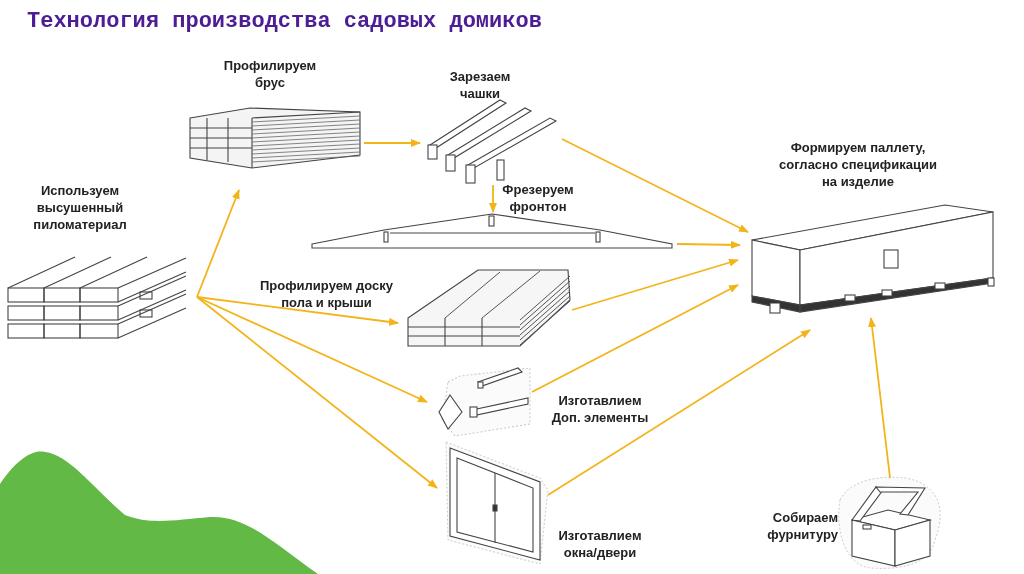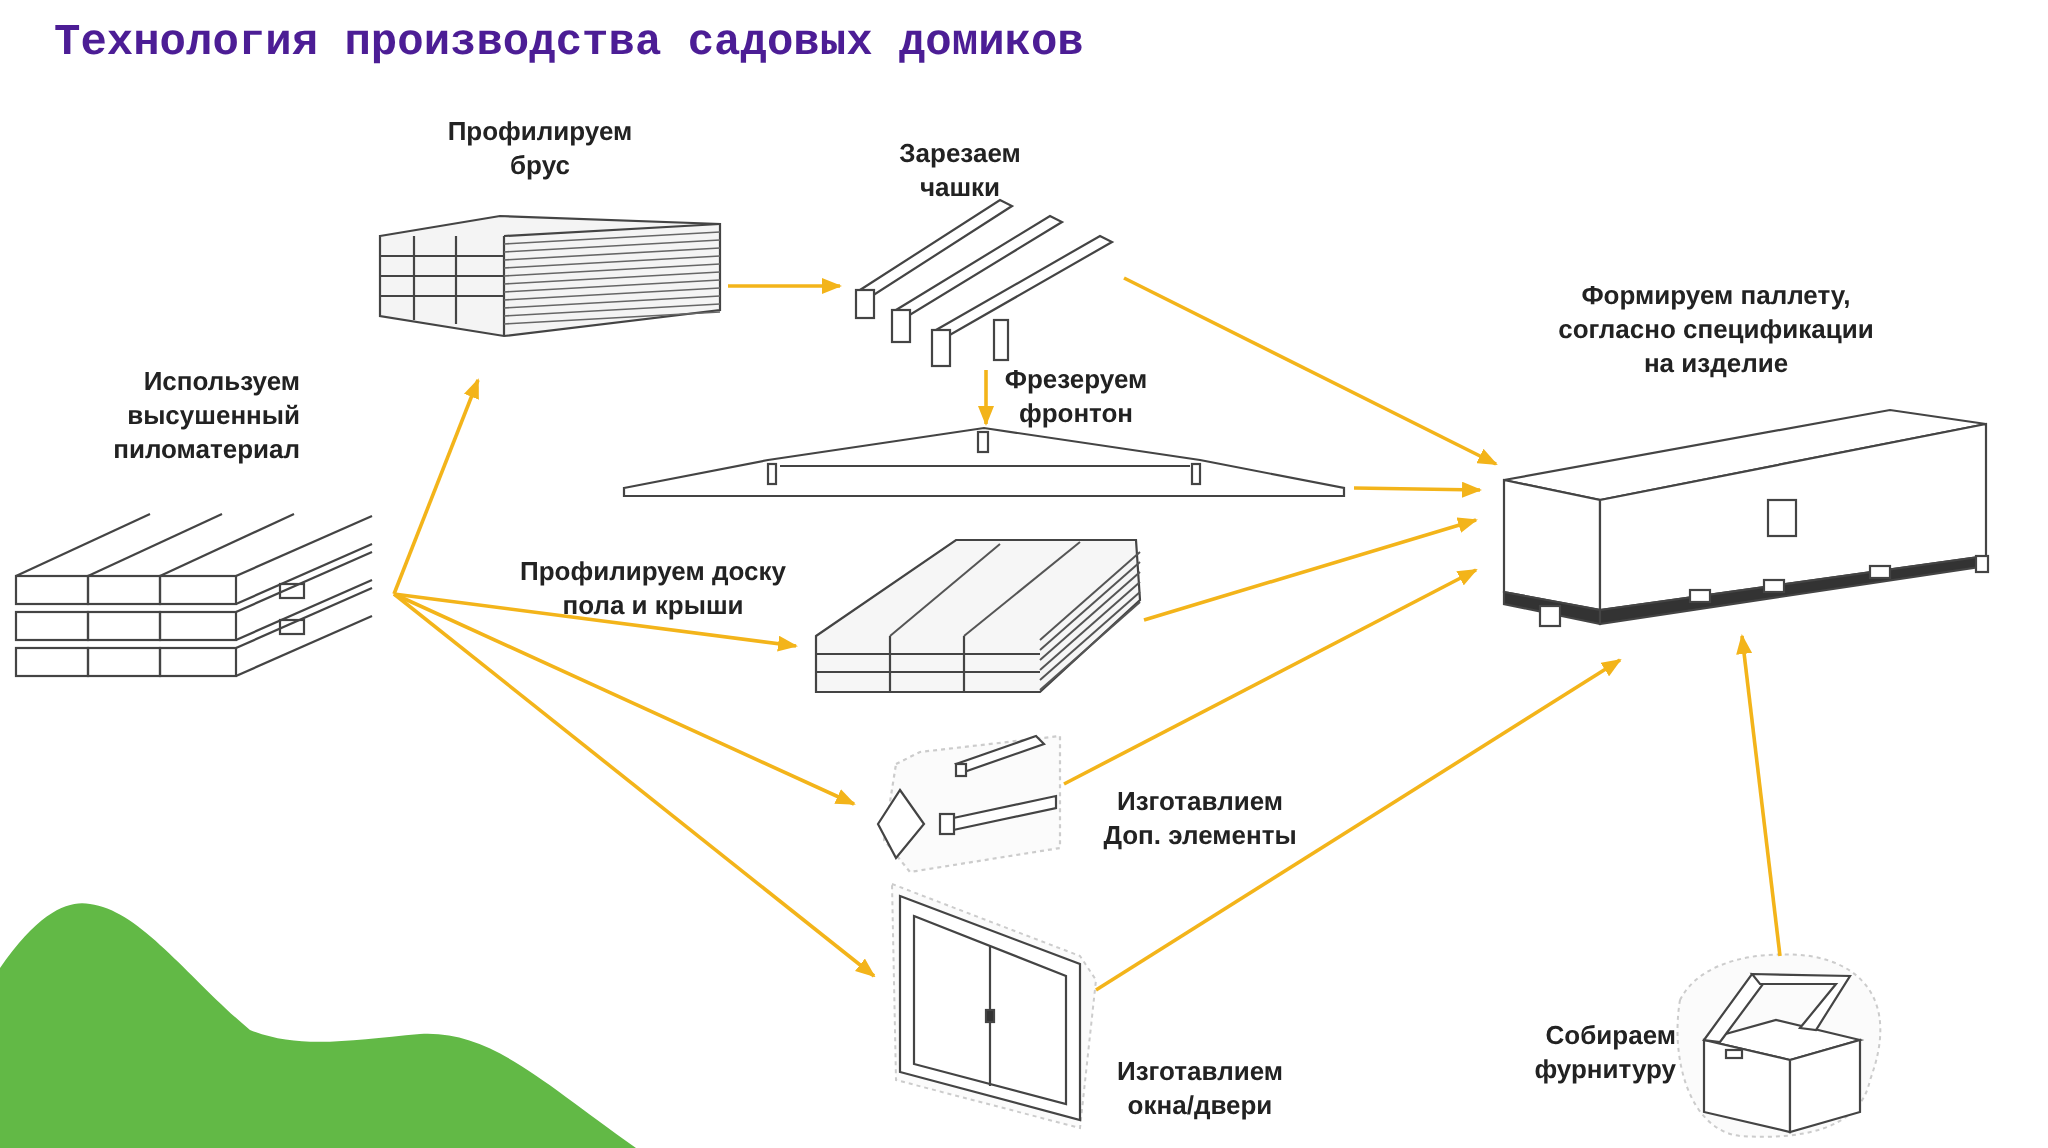--- a/index.html
+++ b/index.html
@@ -171,21 +171,21 @@
     <line class="arrow" x1="677" y1="244" x2="740" y2="245" marker-end="url(#ah)"></line>
     <line class="arrow" x1="572" y1="310" x2="738" y2="260" marker-end="url(#ah)"></line>
     <line class="arrow" x1="532" y1="392" x2="738" y2="285" marker-end="url(#ah)"></line>
     <line class="arrow" x1="548" y1="495" x2="810" y2="330" marker-end="url(#ah)"></line>
     <line class="arrow" x1="890" y1="478" x2="871" y2="318" marker-end="url(#ah)"></line>
   </g>
 </svg>
 
 <div class="title">Технология производства садовых домиков</div>
 
-<div class="lbl" style="left:10px;top:182px;width:140px;text-align:right;">Используем
+<div class="lbl" style="left:10px;top:182px;width:140px;">Используем
 высушенный
 пиломатериал</div>
 <div class="lbl" style="left:210px;top:57px;width:120px;">Профилируем
 брус</div>
 <div class="lbl" style="left:430px;top:68px;width:100px;">Зарезаем
 чашки</div>
 <div class="lbl" style="left:488px;top:181px;width:100px;">Фрезеруем
 фронтон</div>
 <div class="lbl" style="left:249px;top:277px;width:155px;">Профилируем доску
 пола и крыши</div>

